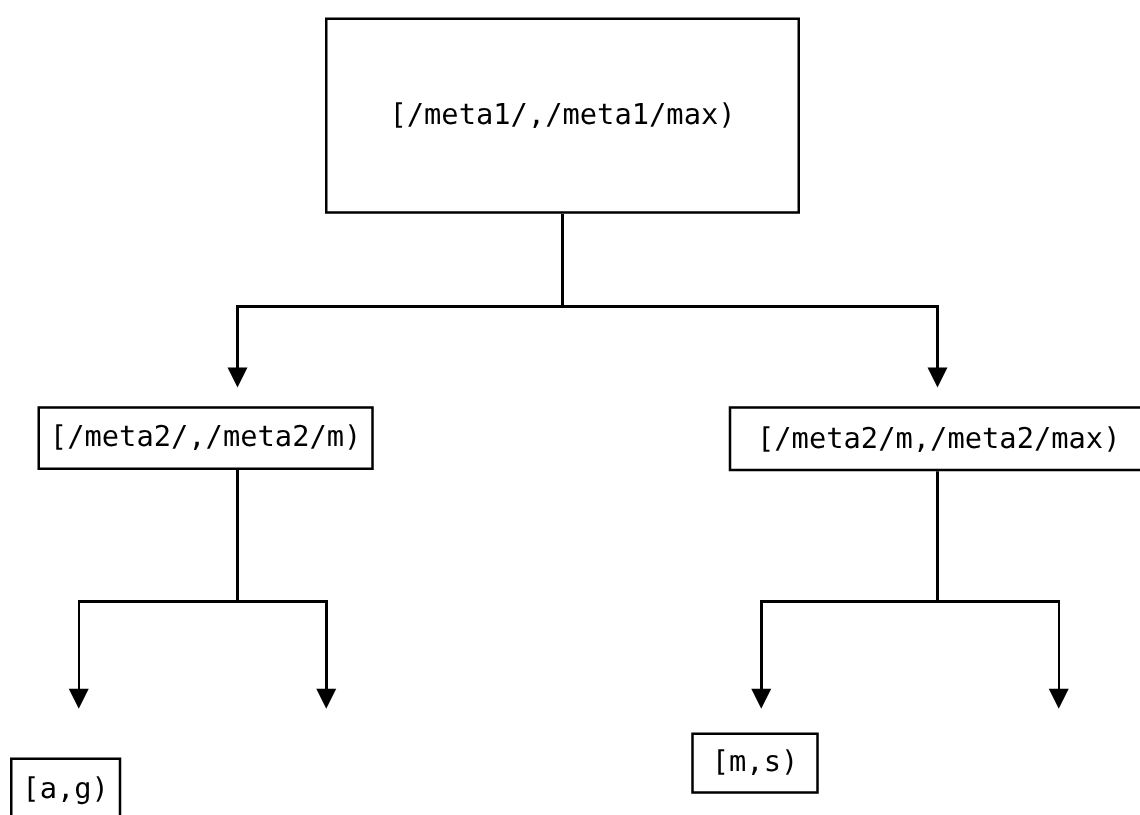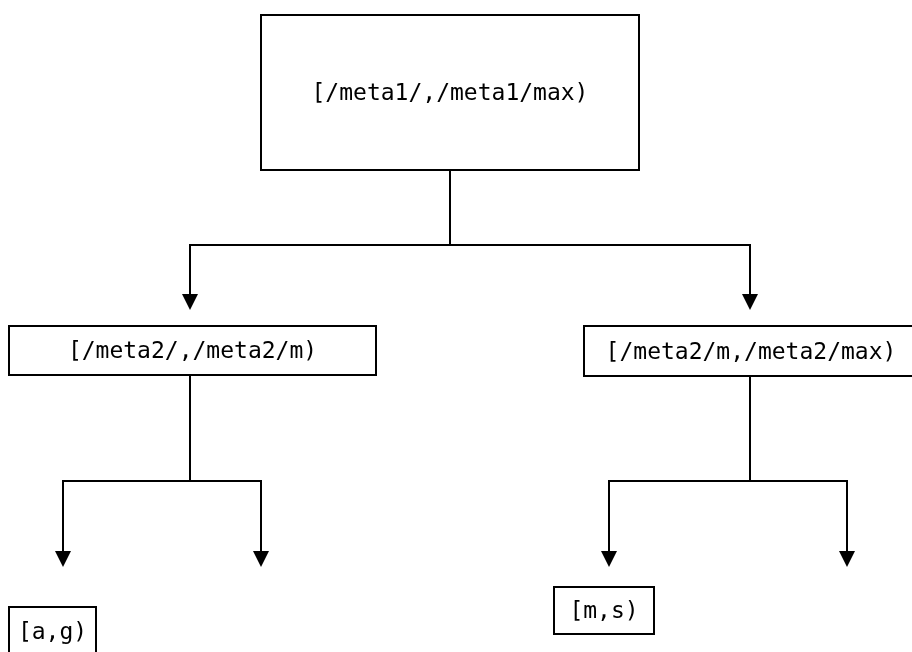--- a/index.html
+++ b/index.html
@@ -40,21 +40,21 @@
     background: #ffffff;
     color: #000000;
     display: flex;
     align-items: center;
     justify-content: center;
     font-size: 23px;
     line-height: 1;
     white-space: pre;
   }
   #node-root  { left: 260px; top: 14px;  width: 380px; height: 157px; }
-  #node-left  { left: 8px;  top: 325px; width: 369px; height: 51px;  }
+  #node-left  { left: 30px;  top: 325px; width: 269px; height: 51px;  }
   #node-right { left: 583px; top: 325px; width: 336px; height: 52px;  }
   #node-ll    { left: 8px;   top: 606px; width: 89px;  height: 50px;  }
   #node-lr    { left: 204px; top: 586px; width: 101px; height: 49px;  }
   #node-rl    { left: 553px; top: 586px; width: 102px; height: 49px;  }
   #node-rr    { left: 777px; top: 586px; width: 125px; height: 49px;  }
 </style>
 </head>
 <body>
 
 <div class="canvas">

